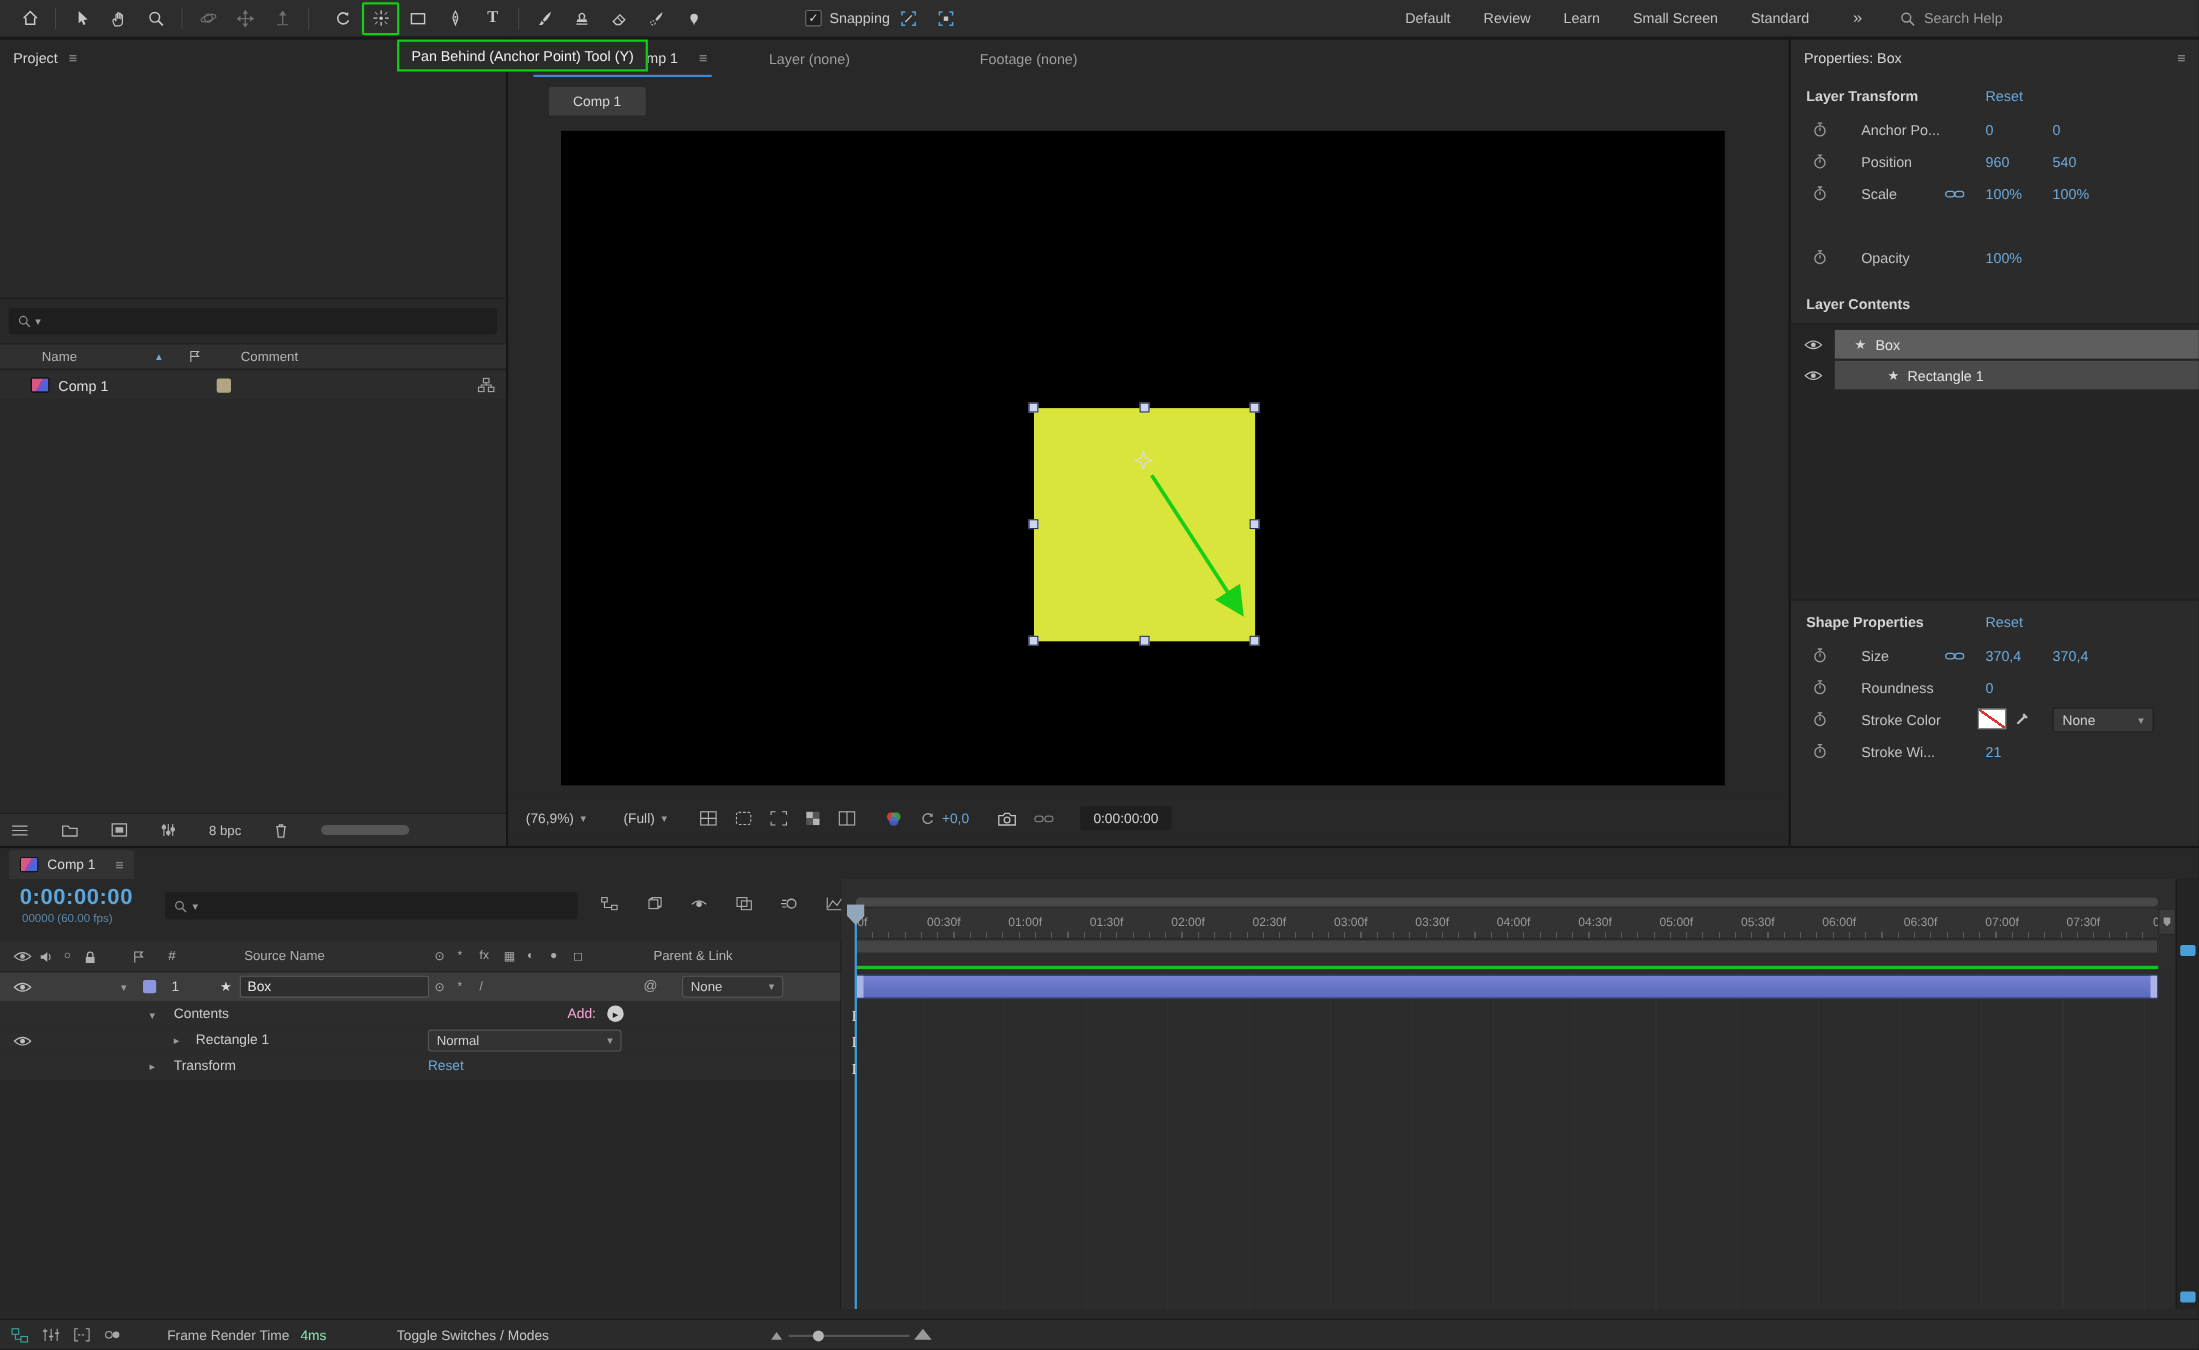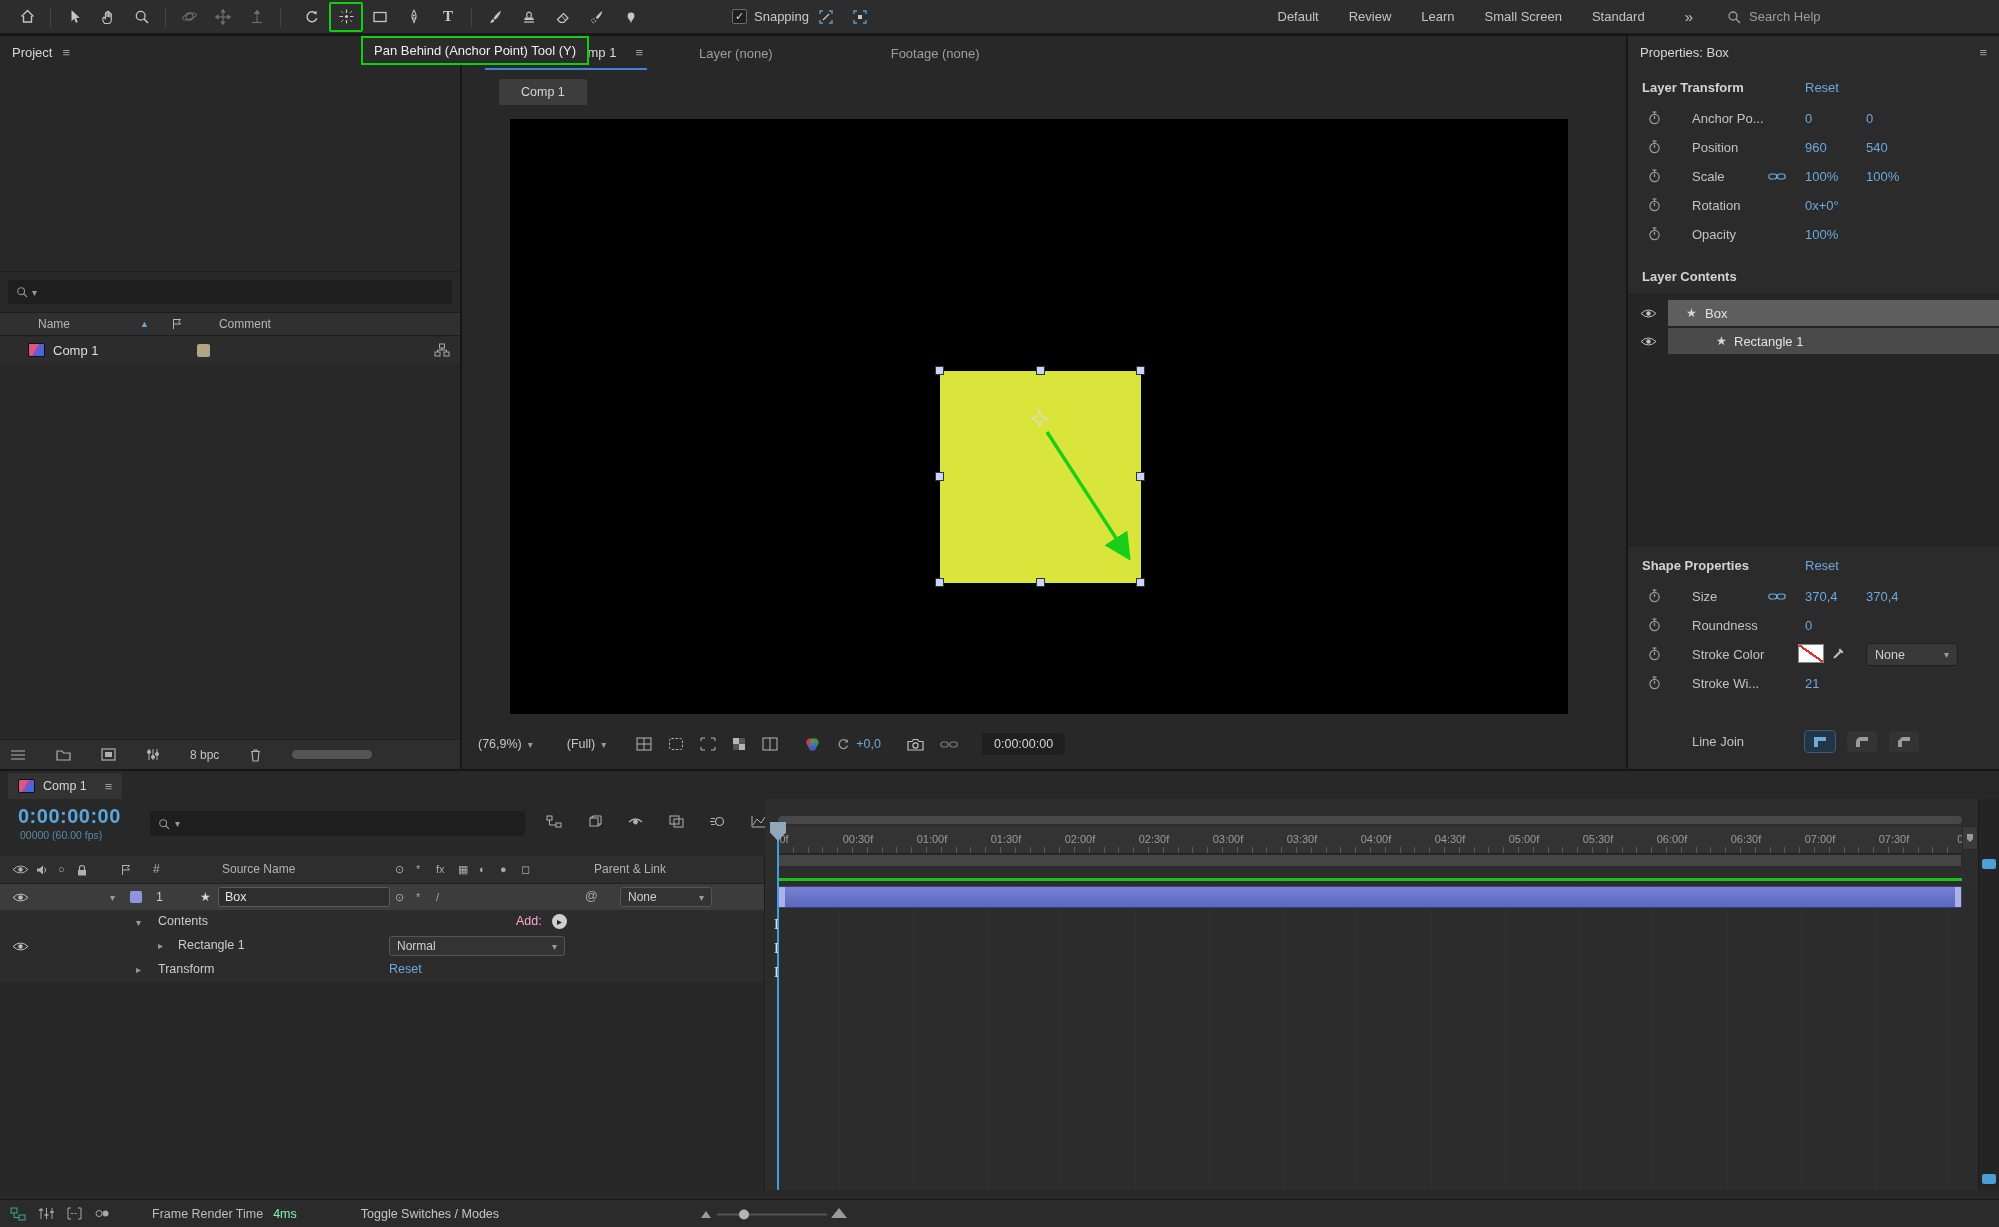--- a/index.html
+++ b/index.html
@@ -511,32 +511,20 @@
       <span class="plab">Scale</span>
       <span class="plink">
           <svg width="18" height="9" viewBox="0 0 18 9">
             <rect x="0.8" y="2" width="8" height="5" rx="2.4" fill="none" stroke="#6ca9dc" stroke-width="1.2"></rect>
             <rect x="9.2" y="2" width="8" height="5" rx="2.4" fill="none" stroke="#6ca9dc" stroke-width="1.2"></rect>
           </svg>
         </span>
       <span class="pv1">100%</span>
       <span class="pv2">100%</span>
     </div>
-    <div class="prow" style="top:155px">
-      <span class="sw">
-          <svg width="13" height="14" viewBox="0 0 13 14">
-            <line x1="4.5" y1="1" x2="8.5" y2="1" stroke="#9c9c9c" stroke-width="1.2"></line>
-            <line x1="6.5" y1="1" x2="6.5" y2="3" stroke="#9c9c9c" stroke-width="1.2"></line>
-            <circle cx="6.5" cy="8" r="4.6" fill="none" stroke="#9c9c9c" stroke-width="1.2"></circle>
-            <line x1="6.5" y1="8" x2="6.5" y2="5" stroke="#9c9c9c" stroke-width="1.2"></line>
-          </svg>
-        </span>
-      <span class="plab">Rotation</span>
-      <span class="pv1">0x+0°</span>
-    </div>
     <div class="prow" style="top:184px">
       <span class="sw">
           <svg width="13" height="14" viewBox="0 0 13 14">
             <line x1="4.5" y1="1" x2="8.5" y2="1" stroke="#9c9c9c" stroke-width="1.2"></line>
             <line x1="6.5" y1="1" x2="6.5" y2="3" stroke="#9c9c9c" stroke-width="1.2"></line>
             <circle cx="6.5" cy="8" r="4.6" fill="none" stroke="#9c9c9c" stroke-width="1.2"></circle>
             <line x1="6.5" y1="8" x2="6.5" y2="5" stroke="#9c9c9c" stroke-width="1.2"></line>
           </svg>
         </span>
       <span class="plab">Opacity</span>
@@ -629,38 +617,20 @@
       <span class="sw">
           <svg width="13" height="14" viewBox="0 0 13 14">
             <line x1="4.5" y1="1" x2="8.5" y2="1" stroke="#9c9c9c" stroke-width="1.2"></line>
             <line x1="6.5" y1="1" x2="6.5" y2="3" stroke="#9c9c9c" stroke-width="1.2"></line>
             <circle cx="6.5" cy="8" r="4.6" fill="none" stroke="#9c9c9c" stroke-width="1.2"></circle>
             <line x1="6.5" y1="8" x2="6.5" y2="5" stroke="#9c9c9c" stroke-width="1.2"></line>
           </svg>
         </span>
       <span class="plab">Stroke Wi...</span>
       <span class="pv1">21</span>
-    </div>
-    <div class="prow" style="top:691px">
-      <span class="plab">Line Join</span>
-      <span class="capbtn sel" style="left:177px">
-          <svg width="16" height="12" viewBox="0 0 16 12">
-            <path d="M2 11 V1 H14 V5 H6 V11 Z" fill="currentColor"></path>
-          </svg>
-        </span>
-      <span class="capbtn" style="left:219px">
-          <svg width="16" height="12" viewBox="0 0 16 12">
-            <path d="M2 11 V6 A5 5 0 0 1 7 1 H14 V5 H6 V11 Z" fill="currentColor"></path>
-          </svg>
-        </span>
-      <span class="capbtn" style="left:261px">
-          <svg width="16" height="12" viewBox="0 0 16 12">
-            <path d="M2 11 V5 L6 1 H14 V5 H6 V11 Z" fill="currentColor"></path>
-          </svg>
-        </span>
     </div>
   </section>
 
   <section class="timeline">
     <div class="tl-tab">
       <span class="compic"></span>
       <span>Comp 1</span>
       <span class="pmenu">≡</span>
     </div>
 

